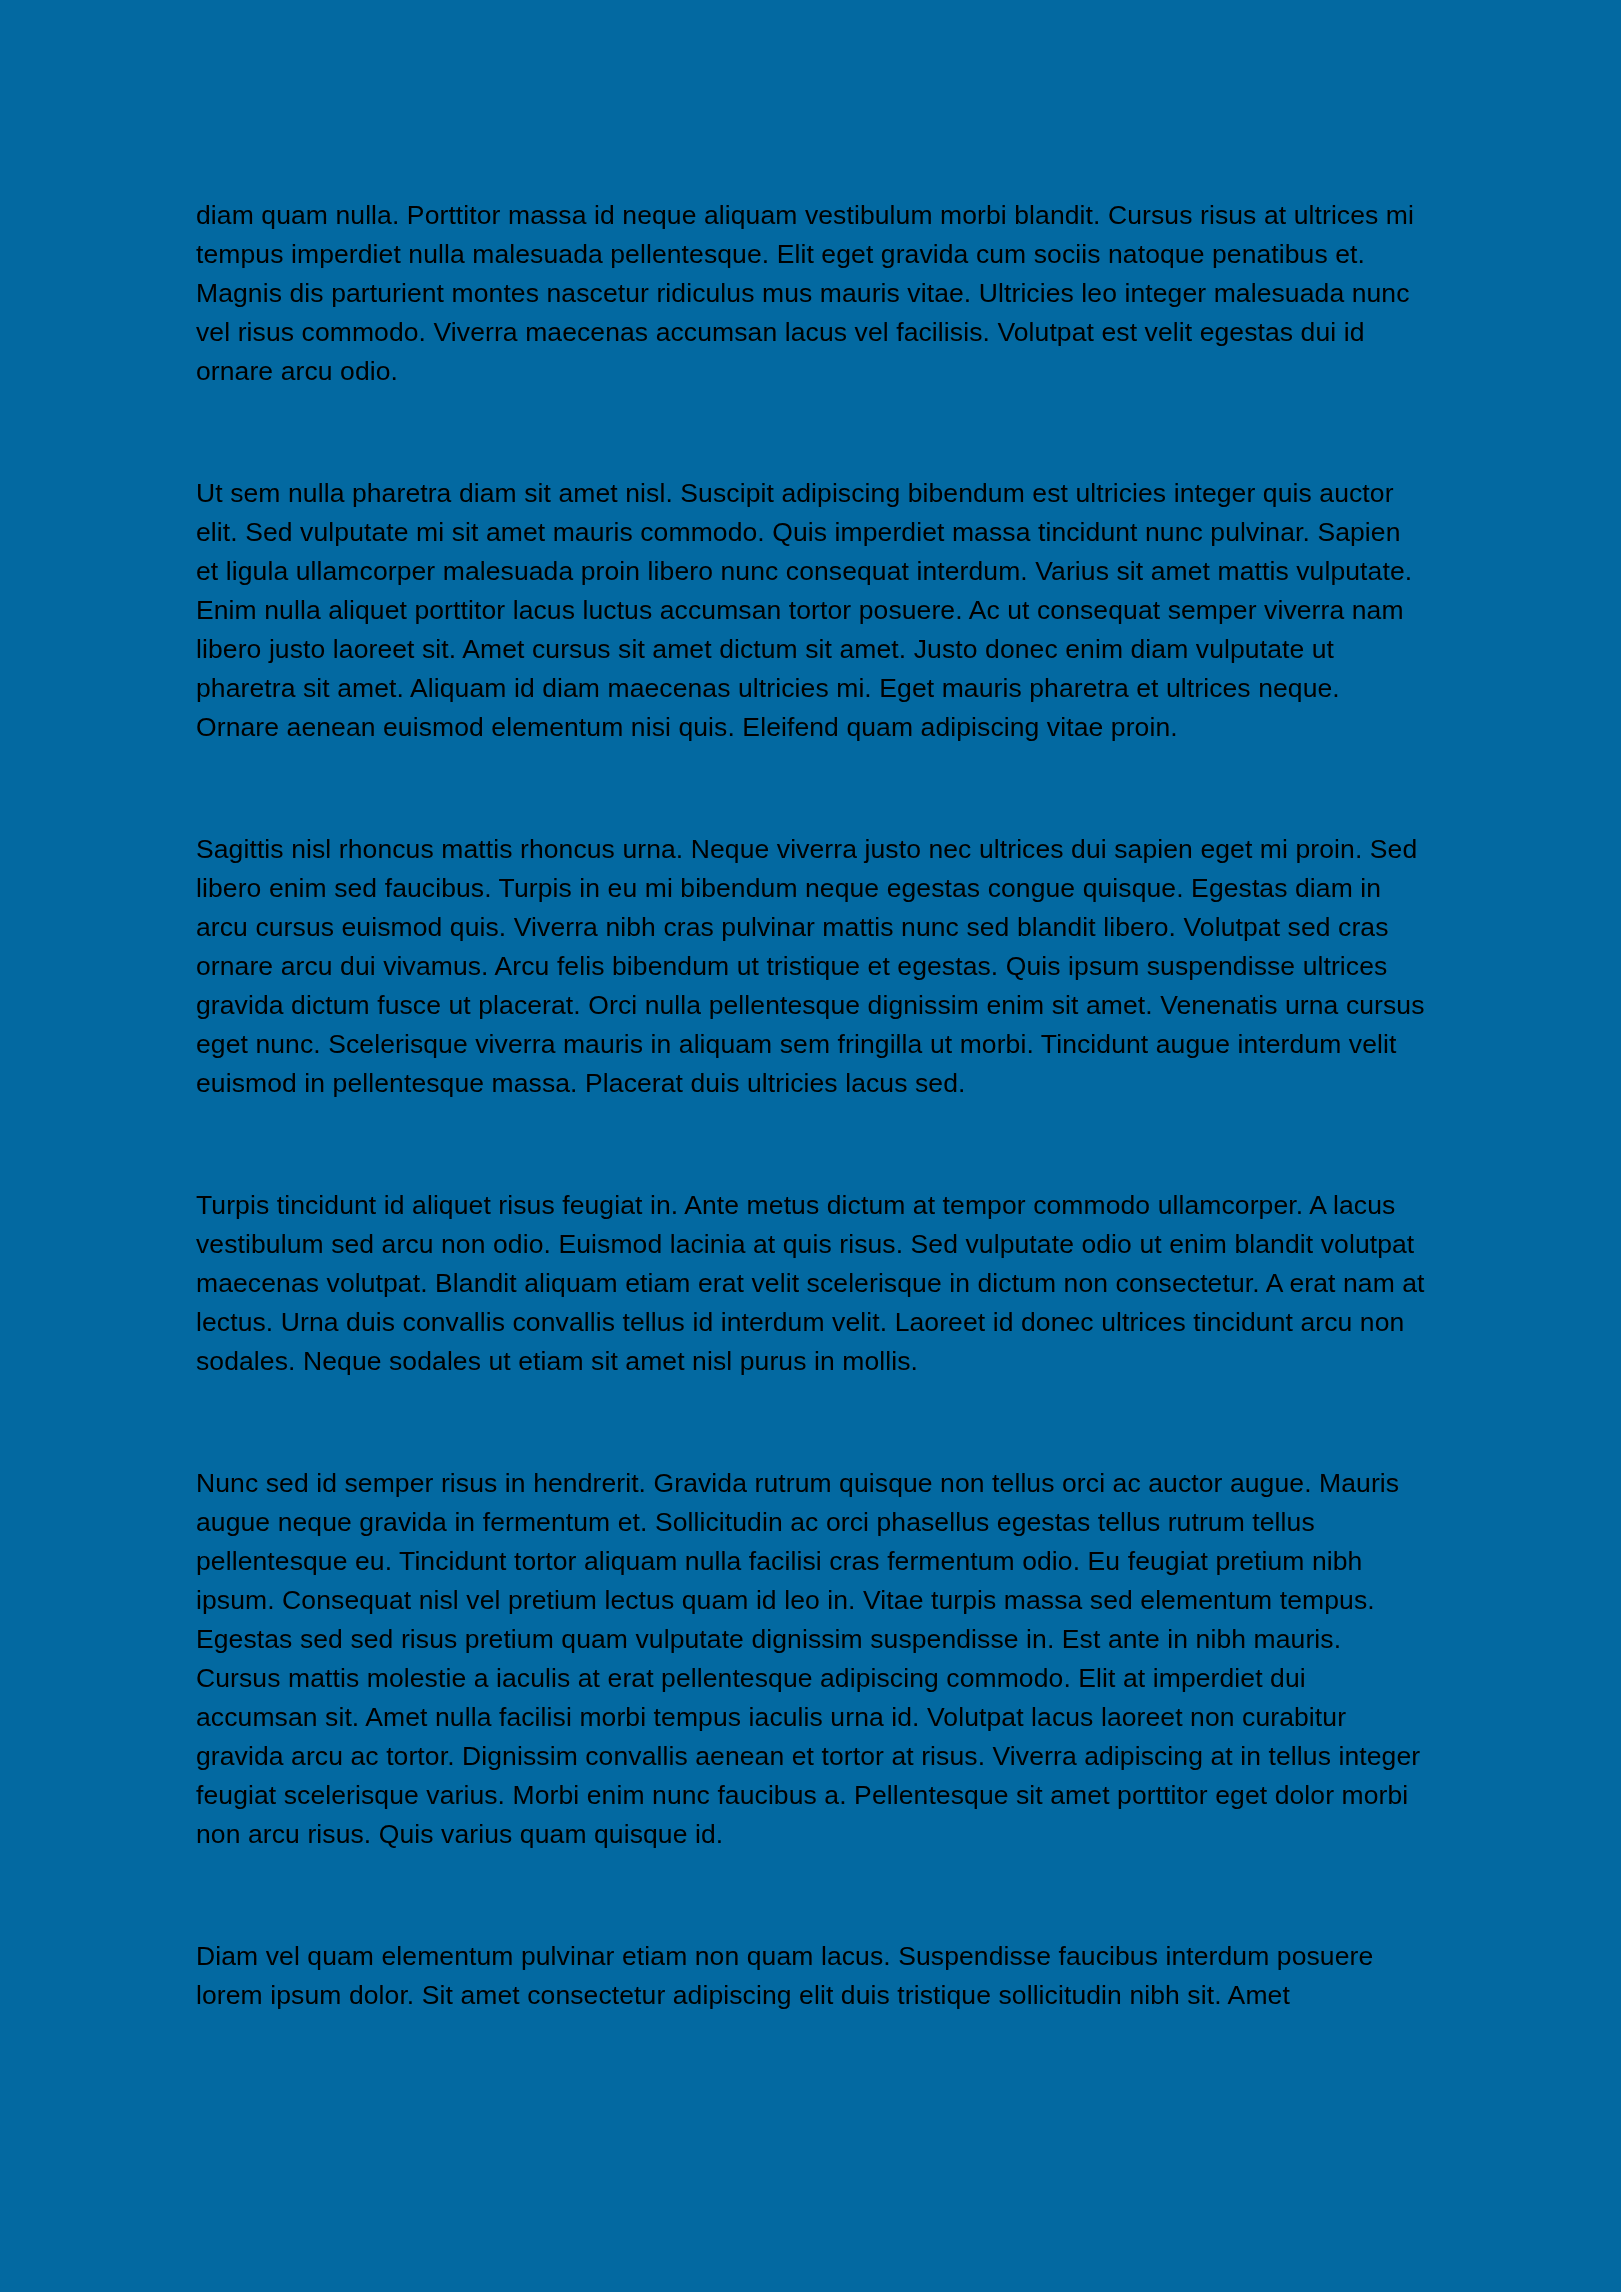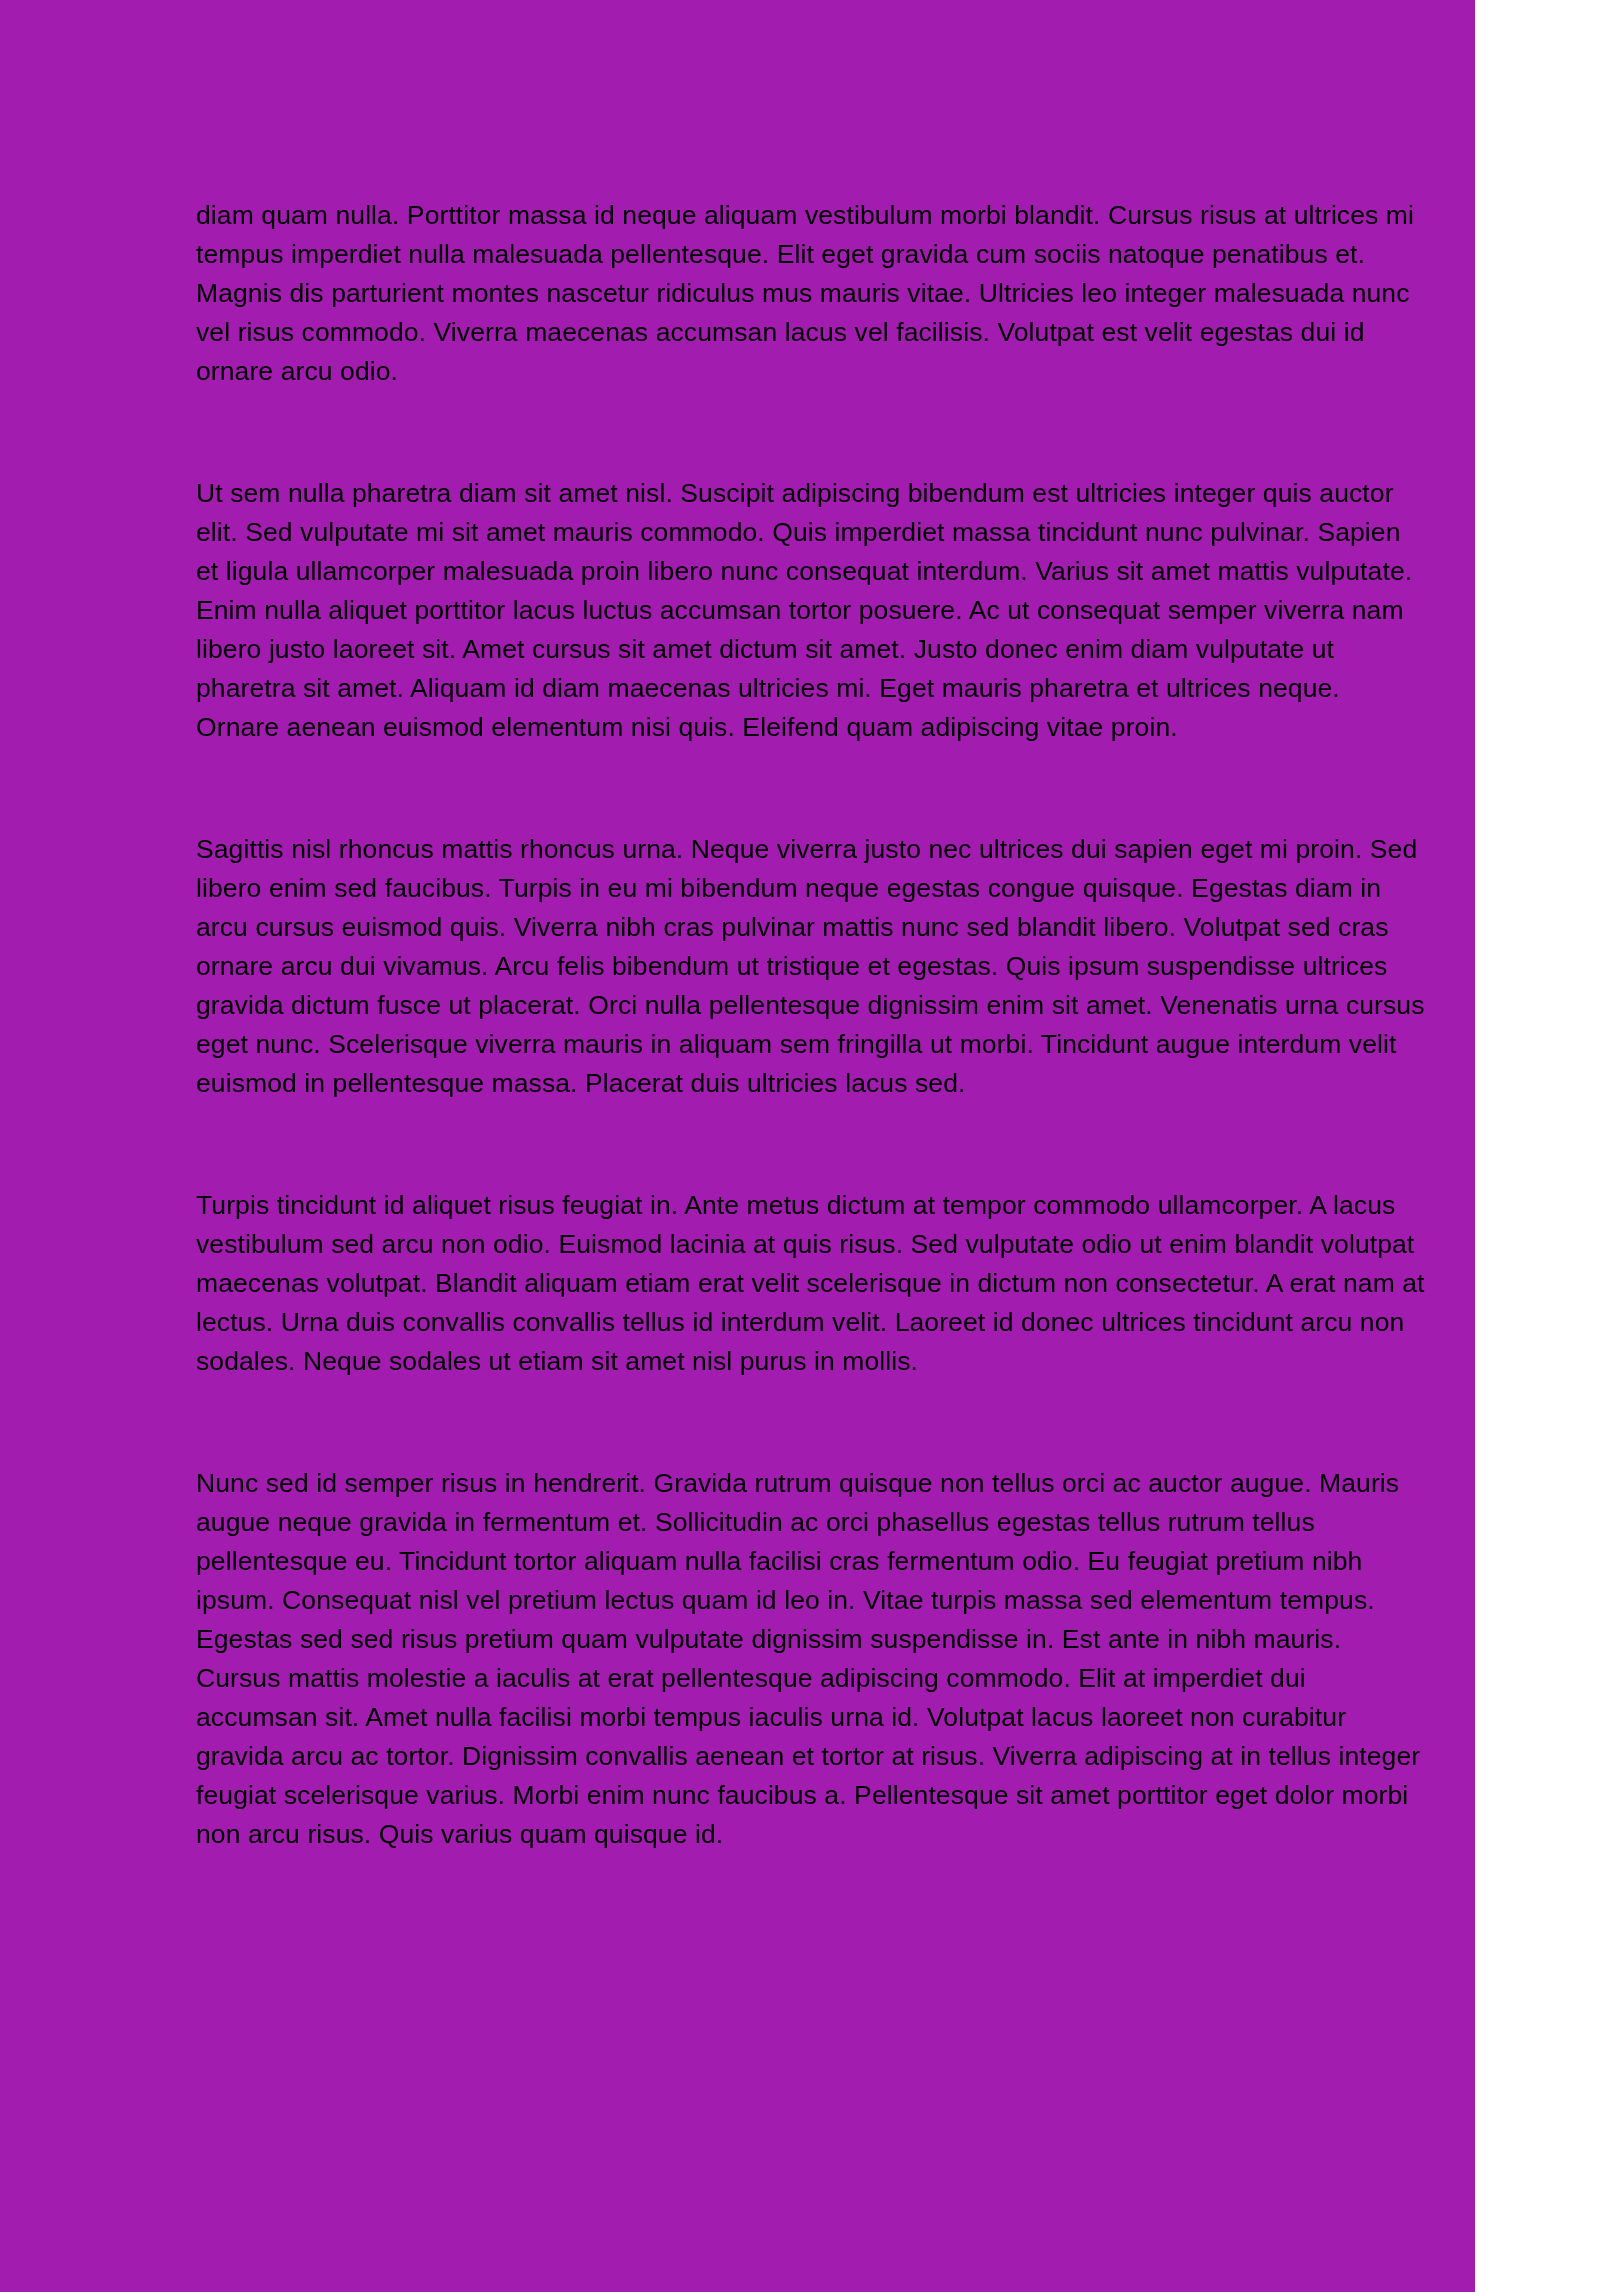--- a/index.html
+++ b/index.html
@@ -2,23 +2,23 @@
 <html><head>
 <meta charset="utf-8">
 <style>
   html, body {
     margin: 0;
     padding: 0;
     background: #ffffff;
   }
   .page {
     position: relative;
-    width: 1475px;
+    width: 1621px;
     height: 2293px;
-    background: #a21caf;
+    background: #0369a1;
     overflow: hidden;
   }
   .text-block {
     position: absolute;
     left: 196px;
     top: 196px;
     width: 1229px;
   }
   .text-block p {
     font-family: "Liberation Sans", "DejaVu Sans", sans-serif;
@@ -37,15 +37,16 @@
 </head>
 <body>
 
 <div class="page">
   <div class="text-block">
     <p>diam quam nulla. Porttitor massa id neque aliquam vestibulum morbi blandit. Cursus risus at ultrices mi tempus imperdiet nulla malesuada pellentesque. Elit eget gravida cum sociis natoque penatibus et. Magnis dis parturient montes nascetur ridiculus mus mauris vitae. Ultricies leo integer malesuada nunc vel risus commodo. Viverra maecenas accumsan lacus vel facilisis. Volutpat est velit egestas dui id ornare arcu odio.</p>
     <p>Ut sem nulla pharetra diam sit amet nisl. Suscipit adipiscing bibendum est ultricies integer quis auctor elit. Sed vulputate mi sit amet mauris commodo. Quis imperdiet massa tincidunt nunc pulvinar. Sapien et ligula ullamcorper malesuada proin libero nunc consequat interdum. Varius sit amet mattis vulputate. Enim nulla aliquet porttitor lacus luctus accumsan tortor posuere. Ac ut consequat semper viverra nam libero justo laoreet sit. Amet cursus sit amet dictum sit amet. Justo donec enim diam vulputate ut pharetra sit amet. Aliquam id diam maecenas ultricies mi. Eget mauris pharetra et ultrices neque. Ornare aenean euismod elementum nisi quis. Eleifend quam adipiscing vitae proin.</p>
     <p>Sagittis nisl rhoncus mattis rhoncus urna. Neque viverra justo nec ultrices dui sapien eget mi proin. Sed libero enim sed faucibus. Turpis in eu mi bibendum neque egestas congue quisque. Egestas diam in arcu cursus euismod quis. Viverra nibh cras pulvinar mattis nunc sed blandit libero. Volutpat sed cras ornare arcu dui vivamus. Arcu felis bibendum ut tristique et egestas. Quis ipsum suspendisse ultrices gravida dictum fusce ut placerat. Orci nulla pellentesque dignissim enim sit amet. Venenatis urna cursus eget nunc. Scelerisque viverra mauris in aliquam sem fringilla ut morbi. Tincidunt augue interdum velit euismod in pellentesque massa. Placerat duis ultricies lacus sed.</p>
     <p>Turpis tincidunt id aliquet risus feugiat in. Ante metus dictum at tempor commodo ullamcorper. A lacus vestibulum sed arcu non odio. Euismod lacinia at quis risus. Sed vulputate odio ut enim blandit volutpat maecenas volutpat. Blandit aliquam etiam erat velit scelerisque in dictum non consectetur. A erat nam at lectus. Urna duis convallis convallis tellus id interdum velit. Laoreet id donec ultrices tincidunt arcu non sodales. Neque sodales ut etiam sit amet nisl purus in mollis.</p>
     <p>Nunc sed id semper risus in hendrerit. Gravida rutrum quisque non tellus orci ac auctor augue. Mauris augue neque gravida in fermentum et. Sollicitudin ac orci phasellus egestas tellus rutrum tellus pellentesque eu. Tincidunt tortor aliquam nulla facilisi cras fermentum odio. Eu feugiat pretium nibh ipsum. Consequat nisl vel pretium lectus quam id leo in. Vitae turpis massa sed elementum tempus. Egestas sed sed risus pretium quam vulputate dignissim suspendisse in. Est ante in nibh mauris. Cursus mattis molestie a iaculis at erat pellentesque adipiscing commodo. Elit at imperdiet dui accumsan sit. Amet nulla facilisi morbi tempus iaculis urna id. Volutpat lacus laoreet non curabitur gravida arcu ac tortor. Dignissim convallis aenean et tortor at risus. Viverra adipiscing at in tellus integer feugiat scelerisque varius. Morbi enim nunc faucibus a. Pellentesque sit amet porttitor eget dolor morbi non arcu risus. Quis varius quam quisque id.</p>
+    <p>Diam vel quam elementum pulvinar etiam non quam lacus. Suspendisse faucibus interdum posuere lorem ipsum dolor. Sit amet consectetur adipiscing elit duis tristique sollicitudin nibh sit. Amet</p>
   </div>
 </div>
 
 
 </body></html>

